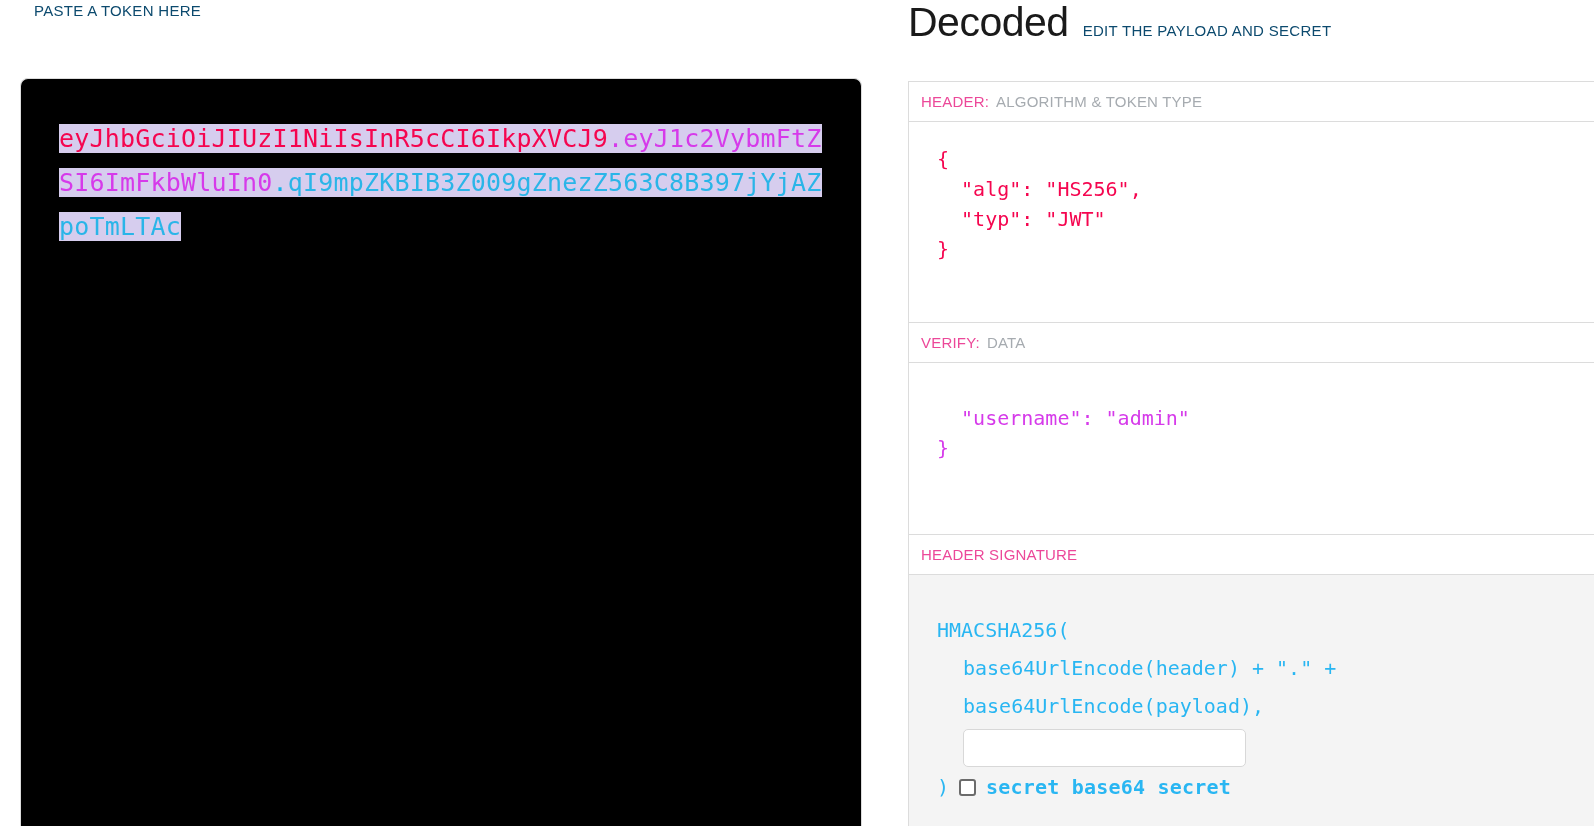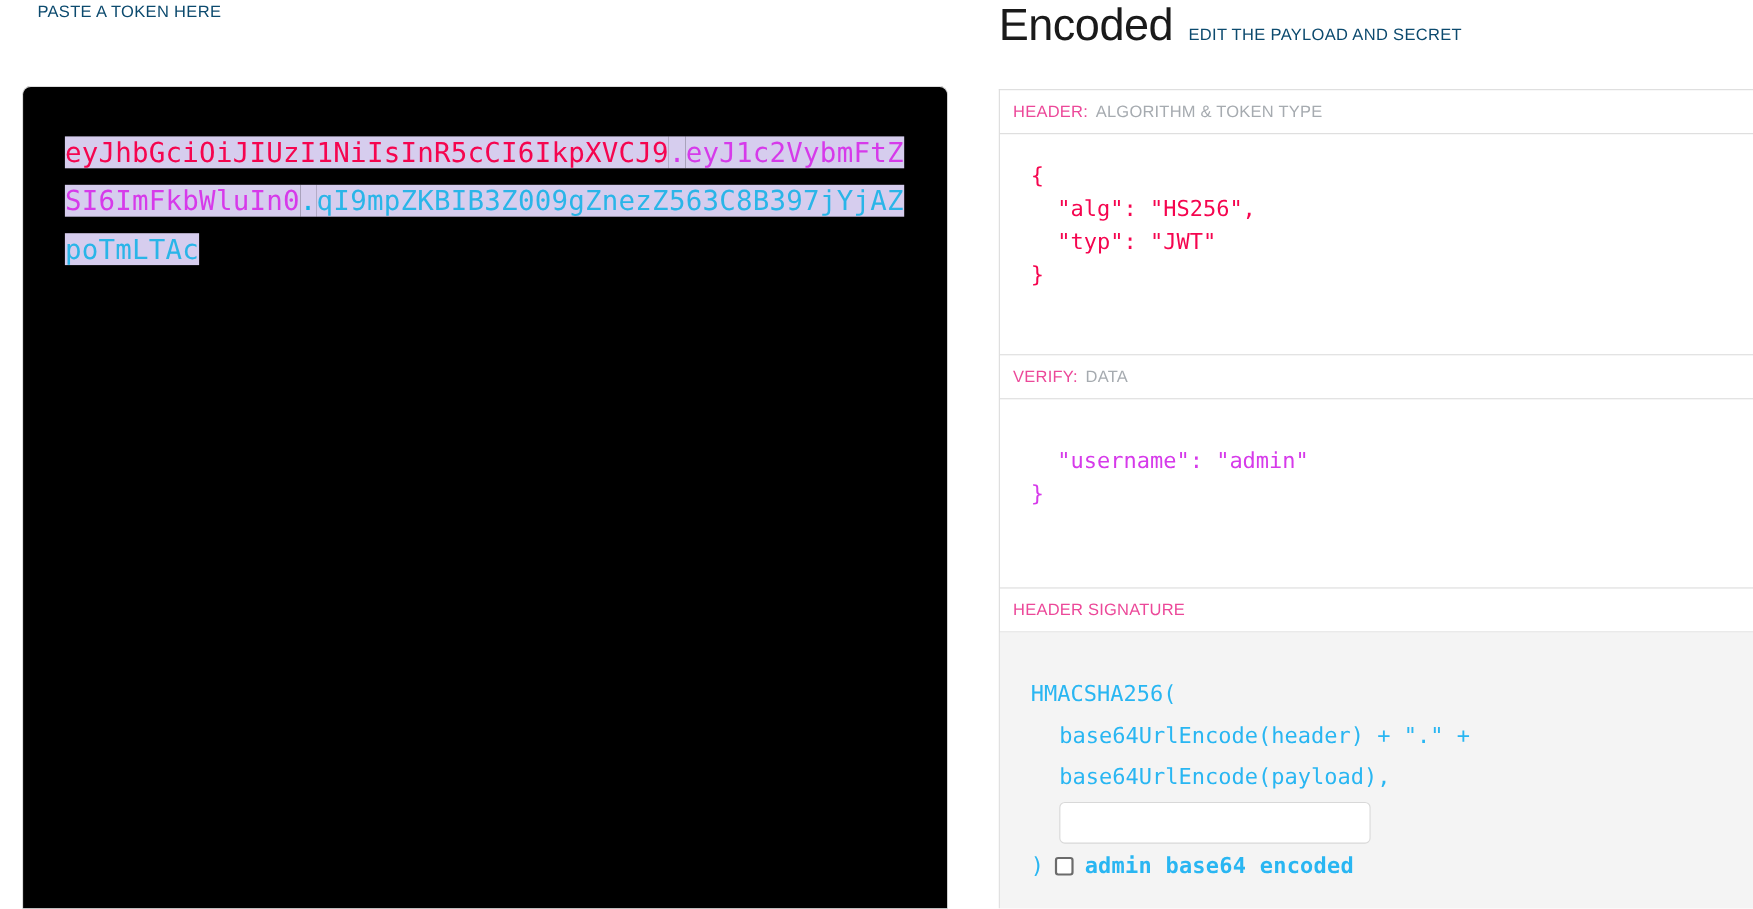--- a/index.html
+++ b/index.html
@@ -204,21 +204,21 @@
 </head>
 <body>
 
 <div class="page">
 
   <div class="col-heading" id="encoded-heading">
     <span class="subtitle">PASTE A TOKEN HERE</span>
   </div>
 
   <div class="col-heading" id="decoded-heading">
-    <span class="title">Encoded</span>
+    <span class="title">Decoded</span>
     <span class="subtitle">EDIT THE PAYLOAD AND SECRET</span>
   </div>
 
   <div class="encoded-panel">
     <div class="token-area"><span class="seg seg-header">eyJhbGciOiJIUzI1NiIsInR5cCI6IkpXVCJ9</span><span class="seg seg-dot-1">.</span><span class="seg seg-payload">eyJ1c2VybmFtZSI6ImFkbWluIn0</span><span class="seg seg-dot-2">.</span><span class="seg seg-sig">qI9mpZKBIB3Z009gZnezZ563C8B397jYjAZpoTmLTAc</span></div>
   </div>
 
   <div class="decoded-panel">
 
     <div class="section-label">
@@ -243,18 +243,18 @@
     </div>
 
     <div class="code-body" id="signature-body">
       <div class="sig-line">HMACSHA256(</div>
       <div class="sig-line sig-indent">base64UrlEncode(header) + "." +</div>
       <div class="sig-line sig-indent">base64UrlEncode(payload),</div>
       <input class="secret-input" type="text" value="" style="">
       <div class="secret-row">
         <span class="paren">)</span>
         <input class="b64-checkbox" type="checkbox" style="">
-        <span class="b64-label">admin base64 encoded</span>
+        <span class="b64-label">secret base64 secret</span>
       </div>
     </div>
 
   </div>
 </div>
 
 </body></html>

